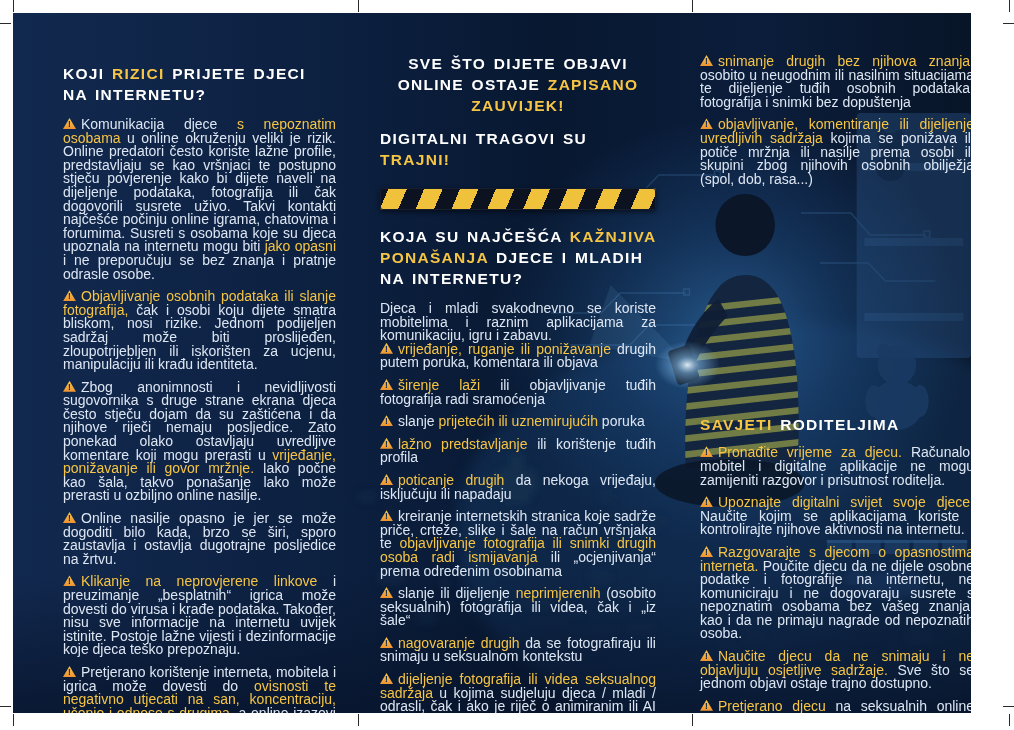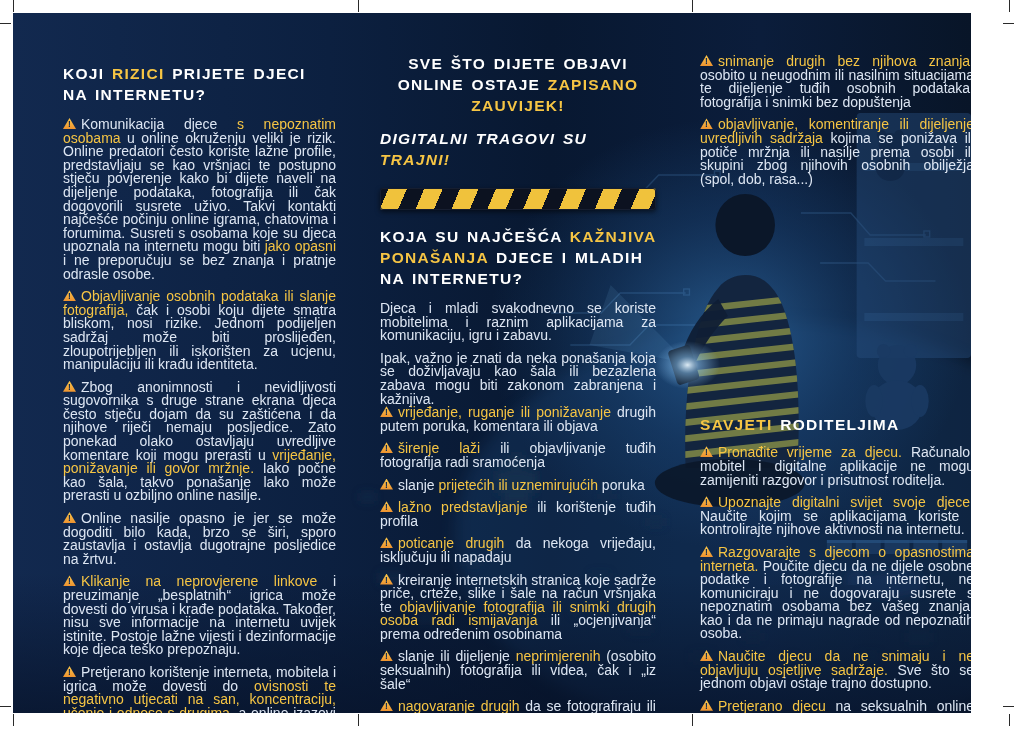--- a/index.html
+++ b/index.html
@@ -20,21 +20,21 @@
 
   .panels{position:relative;z-index:2;display:grid;grid-template-columns:345px 334px 318px;height:100%;}
   .panel{position:relative;box-sizing:border-box;}
   .p1{padding:50px 22px 0 50px;}
   .p2{padding:40px 36px 0 22px;}
   .p3{padding:42px 36px 0 8px;}
 
   .heading{font-size:15.5px;font-weight:bold;letter-spacing:1.3px;word-spacing:2px;
            line-height:21px;margin:0 0 13px;text-transform:uppercase;color:#ffffff;}
   .heading.mt{margin-bottom:12px;text-align:center;}
-  .heading.m2{margin-bottom:18px;font-style:italic;}
+  .heading.m2{margin-bottom:18px;}
   .footer-heading{font-size:15.5px;font-weight:bold;letter-spacing:1.3px;word-spacing:2px;
            line-height:26px;margin:15px 0 0;text-transform:uppercase;color:#ffffff;}
 
   .item{margin:0 0 9px;font-size:14px;line-height:13.6px;text-align:justify;color:#dde6f3;}
   .items .item:last-child{margin-bottom:0;}
   .seg-b{color:#dde6f3;}
   .seg-y{color:#f6c544;}
   .seg-w{color:#ffffff;}
   .label{font-weight:bold;color:#f6c544;font-size:12px;margin:14px 0 10px;}
 
@@ -232,21 +232,20 @@
         <h2 class="footer-heading"><span class="seg-y">RAZGOVARAJTE</span><span class="seg-w"> SA SVOJOM DJECOM O RIZICIMA NA INTERNETU!</span></h2>
       </section>
 
       <section class="panel p2">
         <h1 class="heading mt"><span class="seg-w">SVE ŠTO DIJETE OBJAVI ONLINE OSTAJE </span><span class="seg-y">ZAPISANO ZAUVIJEK!</span></h1>
         <h1 class="heading m2"><span class="seg-w">DIGITALNI TRAGOVI SU </span><span class="seg-y">TRAJNI!</span></h1>
         <div class="tape"></div>
         <h1 class="heading"><span class="seg-w">KOJA SU NAJČEŠĆA </span><span class="seg-y">KAŽNJIVA PONAŠANJA</span><span class="seg-w"> DJECE I MLADIH NA INTERNETU?</span></h1>
         <div class="items">
             <p class="item"><span class="seg-b">Djeca i mladi svakodnevno se koriste mobitelima i raznim aplikacijama za komunikaciju, igru i zabavu.</span></p>
-            <p class="item"><span class="seg-b">Ipak, važno je znati da neka ponašanja koja se doživljavaju kao šala ili bezazlena zabava mogu biti zakonom zabranjena i kažnjiva.</span></p>
           </div>
         <div class="items">
             <p class="item"><span class="warn"></span><span class="seg-y">vrijeđanje, ruganje ili ponižavanje</span><span class="seg-b"> drugih putem poruka, komentara ili objava</span></p>
             <p class="item"><span class="warn"></span><span class="seg-y">širenje laži</span><span class="seg-b"> ili objavljivanje tuđih fotografija radi sramoćenja</span></p>
             <p class="item"><span class="warn"></span><span class="seg-b">slanje </span><span class="seg-y">prijetećih ili uznemirujućih</span><span class="seg-b"> poruka</span></p>
             <p class="item"><span class="warn"></span><span class="seg-y">lažno predstavljanje</span><span class="seg-b"> ili korištenje tuđih profila</span></p>
             <p class="item"><span class="warn"></span><span class="seg-y">poticanje drugih</span><span class="seg-b"> da nekoga vrijeđaju, isključuju ili napadaju</span></p>
             <p class="item"><span class="warn"></span><span class="seg-b">kreiranje internetskih stranica koje sadrže priče, crteže, slike i šale na račun vršnjaka te </span><span class="seg-y">objavljivanje fotografija ili snimki drugih osoba radi ismijavanja</span><span class="seg-b"> ili „ocjenjivanja“ prema određenim osobinama</span></p>
             <p class="item"><span class="warn"></span><span class="seg-b">slanje ili dijeljenje </span><span class="seg-y">neprimjerenih</span><span class="seg-b"> (osobito seksualnih) fotografija ili videa, čak i „iz šale“</span></p>
             <p class="item"><span class="warn"></span><span class="seg-y">nagovaranje drugih</span><span class="seg-b"> da se fotografiraju ili snimaju u seksualnom kontekstu</span></p>

